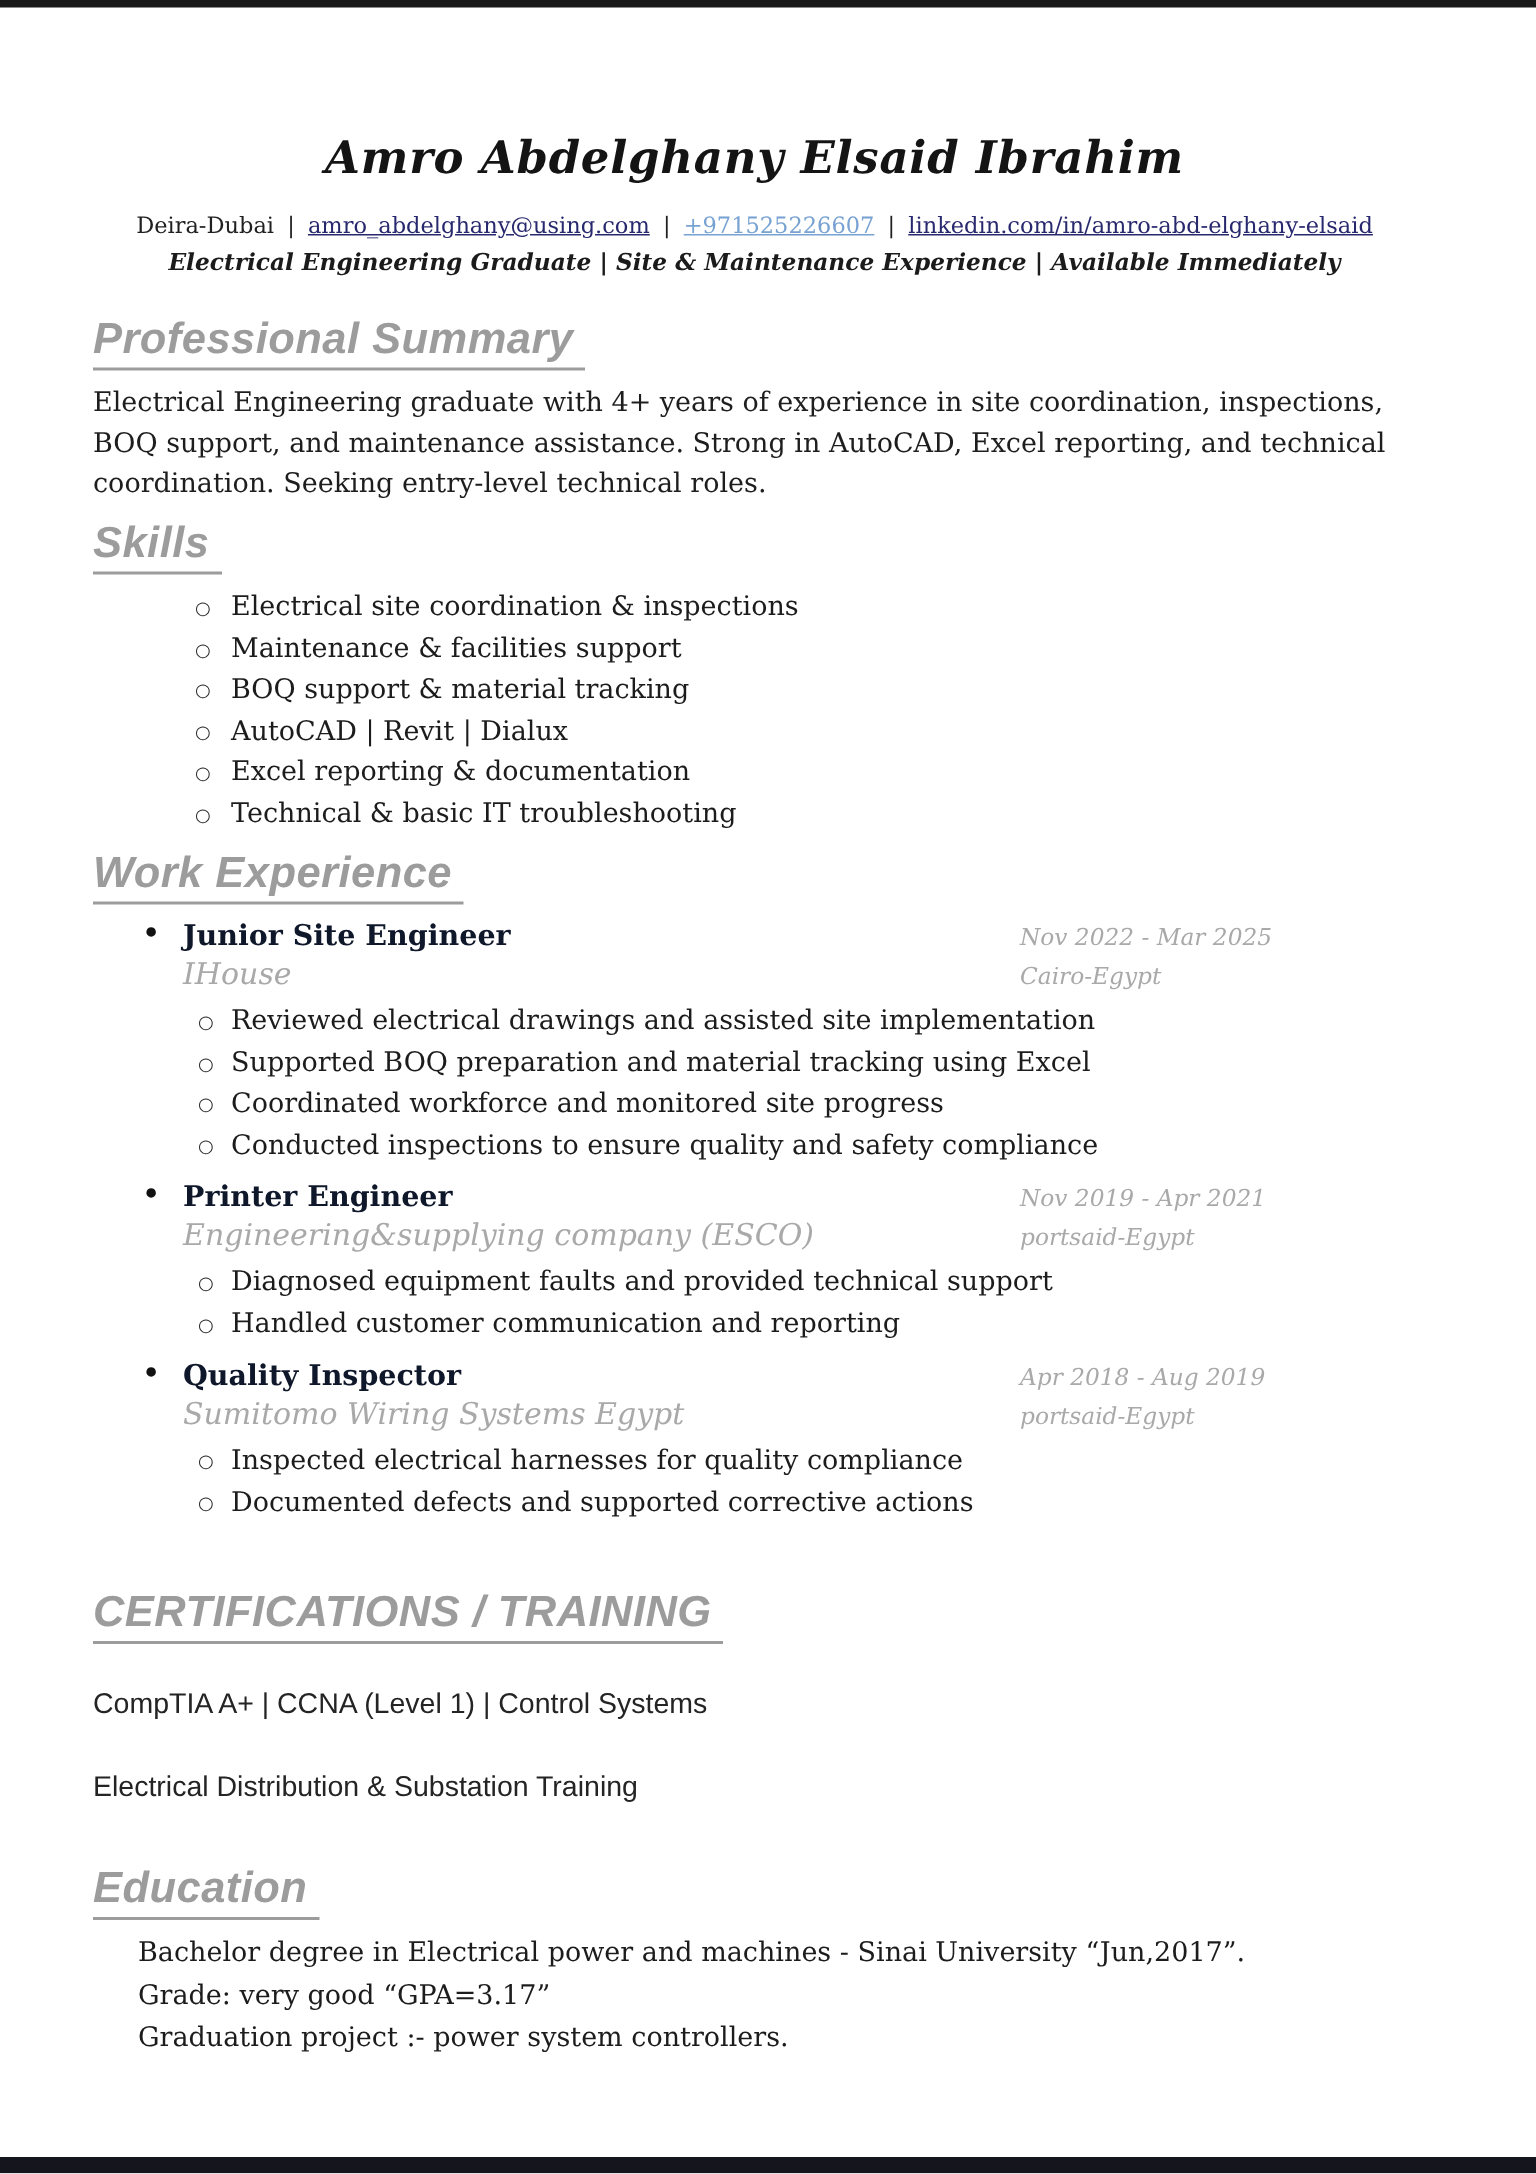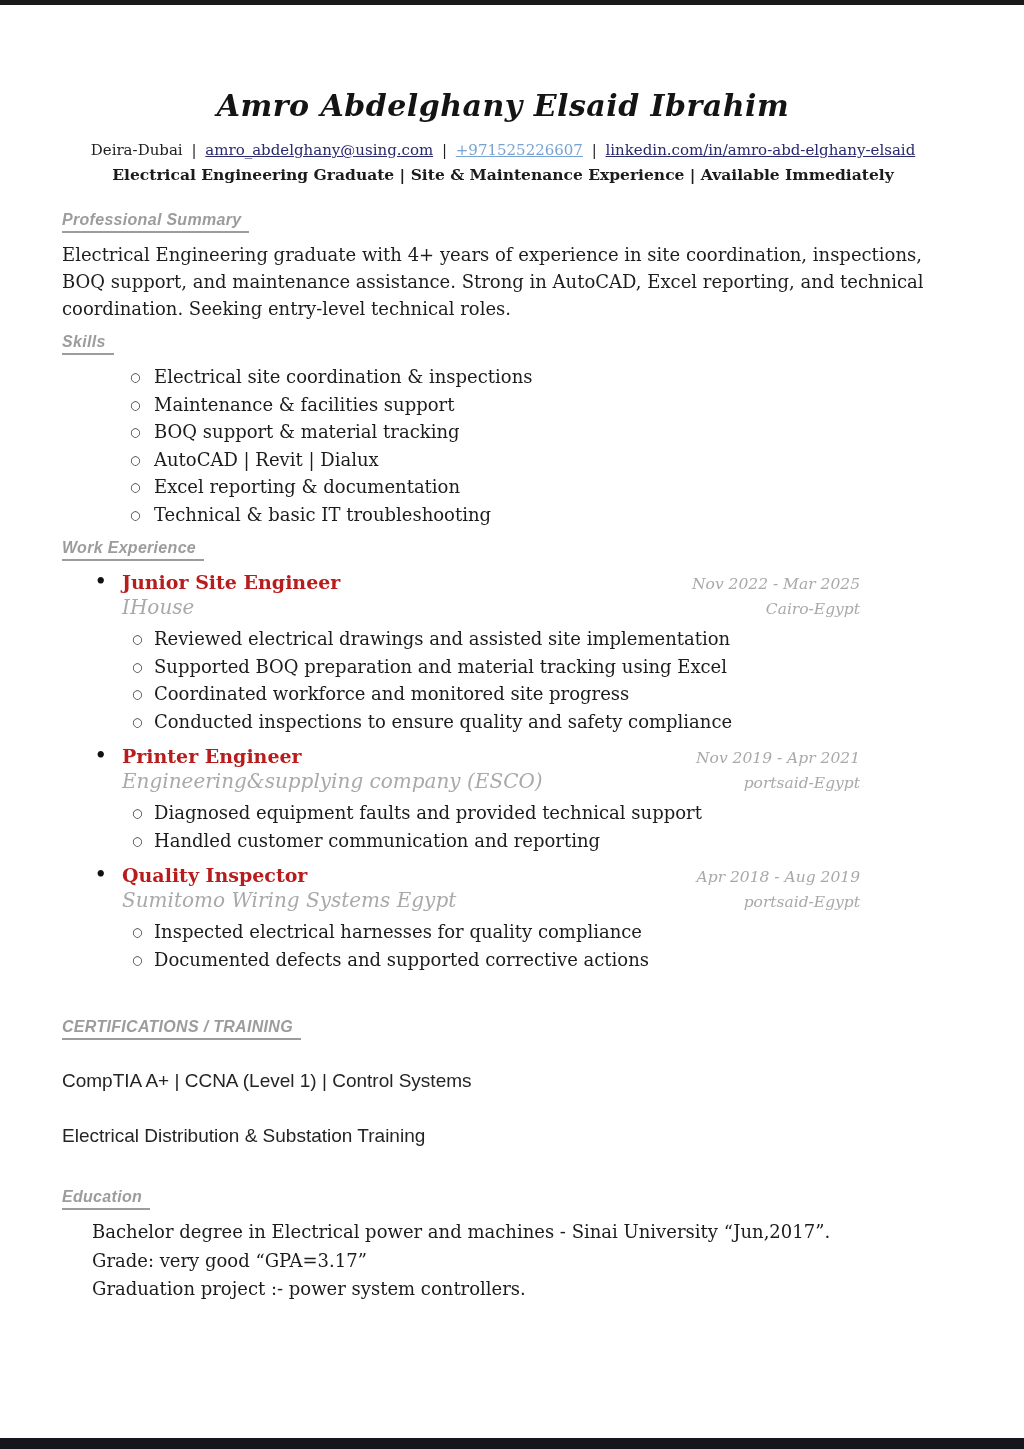--- a/index.html
+++ b/index.html
@@ -43,27 +43,28 @@
   }
   .contact-line .sep { color: #202020; padding: 0 4px; }
   a.link { text-decoration: underline; cursor: pointer; }
   a.link.navy { color: #28286e; }
   a.link.lightblue { color: #78a2d2; }
   .tagline {
     margin: 6px 0 0 0;
     text-align: center;
     font-size: 15.5px;
     font-weight: bold;
+    font-style: italic;
     color: #1b1b1b;
   }
   
   .section-heading {
     display: inline-block;
     font-family: "Liberation Sans", sans-serif;
-    font-size: 16px;
+    font-size: 29px;
     font-weight: bold;
     font-style: italic;
     color: #9c9c9c;
     border-bottom: 2px solid #9c9c9c;
     padding: 0 8px 2px 0;
     letter-spacing: 0.3px;
   }
   .section { margin-top: 26px; }
   .section.tight { margin-top: 10px; }
   
@@ -101,21 +102,21 @@
     position: relative;
     display: flex;
     justify-content: space-between;
     align-items: baseline;
   }
   .job-title {
     position: relative;
     padding-left: 60px;
     font-size: 19px;
     font-weight: bold;
-    color: #b91c1c;
+    color: #0f172a;
   }
   .job-title::before {
     content: "•";
     position: absolute;
     left: 33px;
     top: -1px;
     font-size: 18px;
     color: #111;
   }
   .job-sub {
@@ -126,21 +127,21 @@
   }
   .job-company {
     padding-left: 60px;
     font-size: 20px;
     font-style: italic;
     color: #a9a9a9;
   }
   .job-right {
     width: 180px;
     margin-right: 84px;
-    text-align: right;
+    text-align: left;
     font-size: 15.5px;
     font-style: italic;
     color: #a9a9a9;
     flex-shrink: 0;
   }
   .job ul.circle-list { margin-top: 6px; }
   .job ul.circle-list li::before { left: 2px; }
   
   .cert-section { margin-top: 44px; }
   .cert-line {

